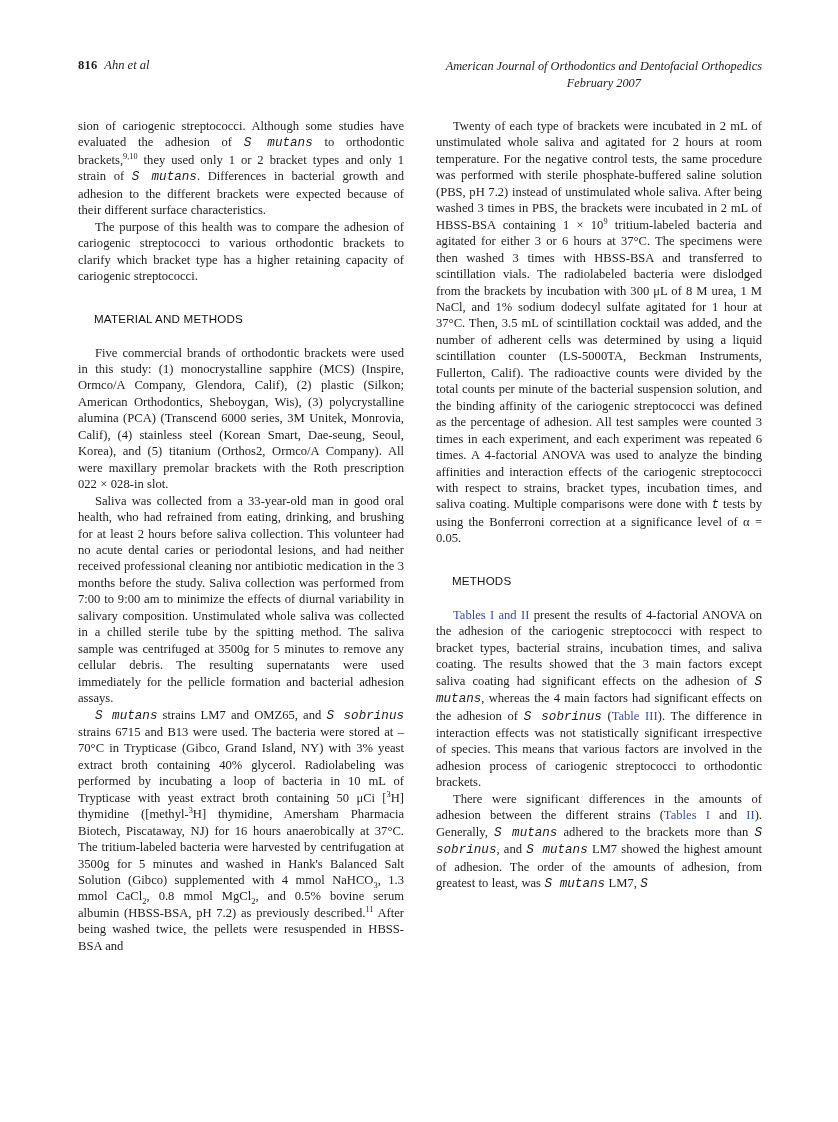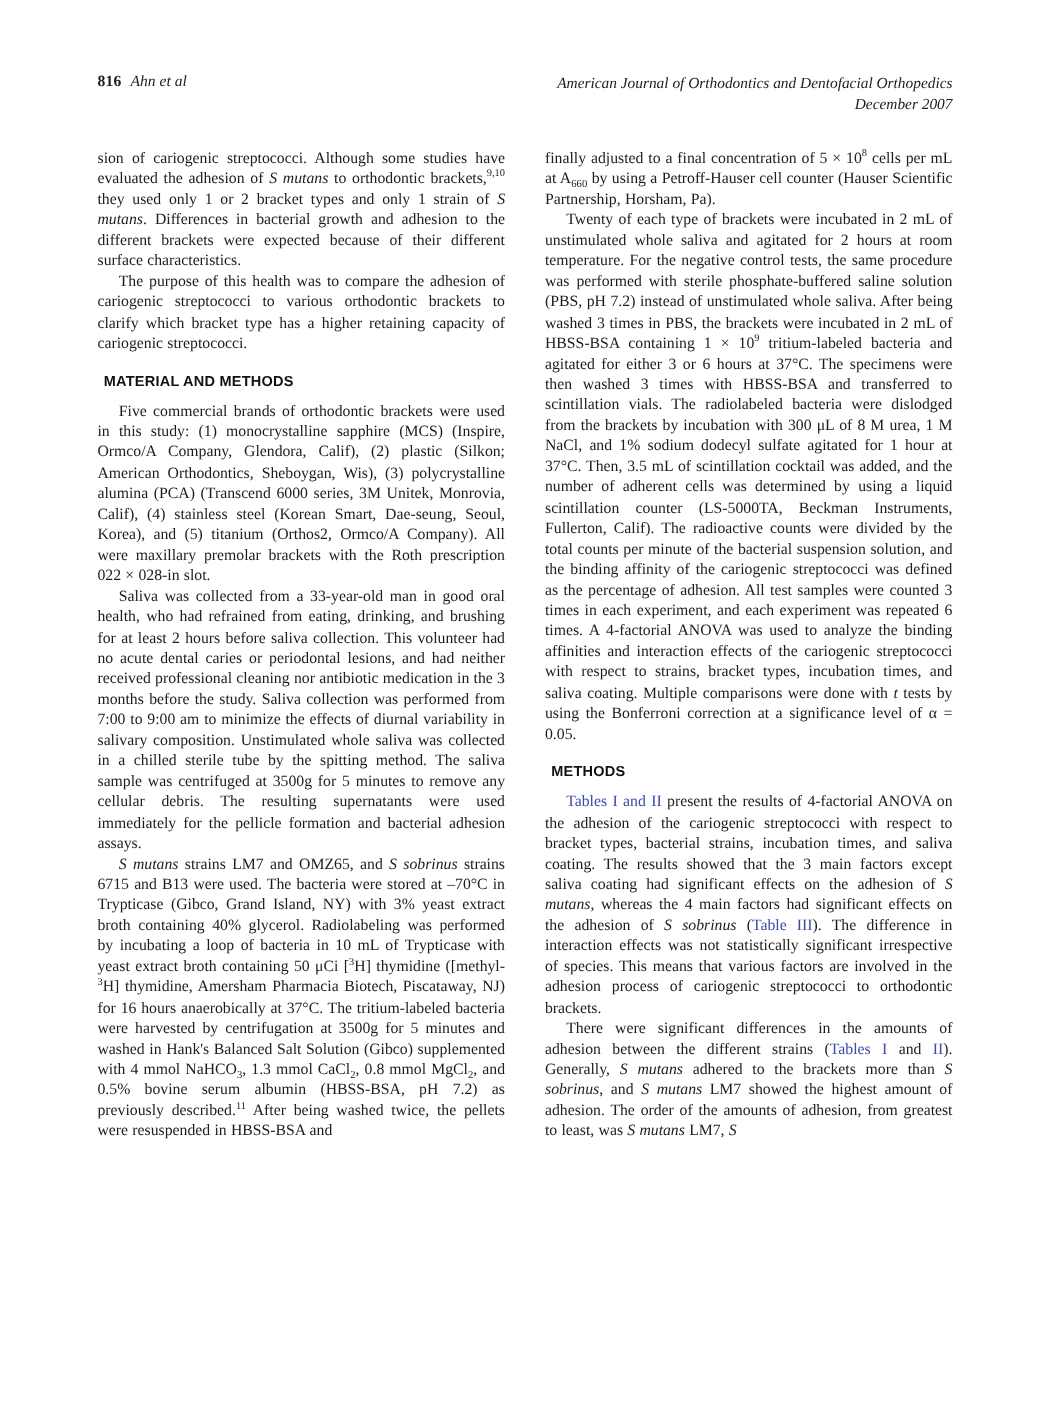--- a/index.html
+++ b/index.html
@@ -46,21 +46,21 @@
     letter-spacing: 0.2px;
   }
   .runhead-left .authors {
     font-style: italic;
     margin-left: 7px;
   }
   .runhead-right {
     position: absolute;
     right: 0;
     top: 0;
-    text-align: right;
+    text-align: center;
     font-style: italic;
     font-size: 12.3px;
     line-height: 16.5px;
     white-space: nowrap;
   }
 
   
   .columns {
     position: absolute;
     left: 78px;
@@ -80,33 +80,33 @@
     font-size: 12.6px;
     line-height: 16.45px;
     text-align: justify;
     text-justify: inter-word;
     hyphens: none;
     word-spacing: 0.02em;
   }
   p.indent { text-indent: 17px; }
 
   h2.section {
-    margin: 5px;
+    margin: 16px;
     padding-top: 10px;
     padding-bottom: 3px;
     font-family: "Liberation Sans", "DejaVu Sans", sans-serif;
     font-size: 11.6px;
-    font-weight: bold;
+    font-weight: normal;
     letter-spacing: 0.2px;
     line-height: 15px;
     color: #111;
   }
 
   
-  i.sp { font-style: italic; }
+  i.sp { font-style: italic; font-family: Liberation Mono, monospace; }
   sup.ref {
     font-size: 0.66em;
     vertical-align: super;
     line-height: 0;
   }
   sub.sb {
     font-size: 0.68em;
     vertical-align: sub;
     line-height: 0;
   }
@@ -120,21 +120,21 @@
 <body>
 
 <div class="page">
 
   <div class="runhead">
     <div class="runhead-left">
       <span class="folio">816</span><span class="authors">Ahn et al</span>
     </div>
     <div class="runhead-right">
       <div>American Journal of Orthodontics and Dentofacial Orthopedics</div>
-      <div>December 2007</div>
+      <div>February 2007</div>
     </div>
   </div>
 
   <div class="columns">
 
     <div class="col col-left">
 
       <p class="para"><span>sion of cariogenic streptococci. Although some studies have evaluated the adhesion of </span><i class="sp">S mutans</i><span> to orthodontic brackets,</span><sup class="ref">9,10</sup><span> they used only 1 or 2 bracket types and only 1 strain of </span><i class="sp">S mutans</i><span>. Differences in bacterial growth and adhesion to the different brackets were expected because of their different surface characteristics.</span></p>
 
       <p class="para indent">The purpose of this health was to compare the adhesion of cariogenic streptococci to various orthodontic brackets to clarify which bracket type has a higher retaining capacity of cariogenic streptococci.</p>
@@ -144,21 +144,20 @@
       <p class="para indent">Five commercial brands of orthodontic brackets were used in this study: (1) monocrystalline sapphire (MCS) (Inspire, Ormco/A Company, Glendora, Calif), (2) plastic (Silkon; American Orthodontics, Sheboygan, Wis), (3) polycrystalline alumina (PCA) (Transcend 6000 series, 3M Unitek, Monrovia, Calif), (4) stainless steel (Korean Smart, Dae-seung, Seoul, Korea), and (5) titanium (Orthos2, Ormco/A Company). All were maxillary premolar brackets with the Roth prescription 022 × 028-in slot.</p>
 
       <p class="para indent">Saliva was collected from a 33-year-old man in good oral health, who had refrained from eating, drinking, and brushing for at least 2 hours before saliva collection. This volunteer had no acute dental caries or periodontal lesions, and had neither received professional cleaning nor antibiotic medication in the 3 months before the study. Saliva collection was performed from 7:00 to 9:00 am to minimize the effects of diurnal variability in salivary composition. Unstimulated whole saliva was collected in a chilled sterile tube by the spitting method. The saliva sample was centrifuged at 3500g for 5 minutes to remove any cellular debris. The resulting supernatants were used immediately for the pellicle formation and bacterial adhesion assays.</p>
 
       <p class="para indent"><i class="sp">S mutans</i><span> strains LM7 and OMZ65, and </span><i class="sp">S sobrinus</i><span> strains 6715 and B13 were used. The bacteria were stored at –70°C in Trypticase (Gibco, Grand Island, NY) with 3% yeast extract broth containing 40% glycerol. Radiolabeling was performed by incubating a loop of bacteria in 10 mL of Trypticase with yeast extract broth containing 50 μCi [</span><sup class="ref">3</sup><span>H] thymidine ([methyl-</span><sup class="ref">3</sup><span>H] thymidine, Amersham Pharmacia Biotech, Piscataway, NJ) for 16 hours anaerobically at 37°C. The tritium-labeled bacteria were harvested by centrifugation at 3500g for 5 minutes and washed in Hank's Balanced Salt Solution (Gibco) supplemented with 4 mmol NaHCO</span><sub class="sb">3</sub><span>, 1.3 mmol CaCl</span><sub class="sb">2</sub><span>, 0.8 mmol MgCl</span><sub class="sb">2</sub><span>, and 0.5% bovine serum albumin (HBSS-BSA, pH 7.2) as previously described.</span><sup class="ref">11</sup><span> After being washed twice, the pellets were resuspended in HBSS-BSA and</span></p>
 
     </div>
 
     <div class="col col-right">
 
-      <p class="para"><span>finally adjusted to a final concentration of 5 × 10</span><sup class="ref">8</sup><span> cells per mL at A</span><sub class="sb">660</sub><span> by using a Petroff-Hauser cell counter (Hauser Scientific Partnership, Horsham, Pa).</span></p>
 
       <p class="para indent"><span>Twenty of each type of brackets were incubated in 2 mL of unstimulated whole saliva and agitated for 2 hours at room temperature. For the negative control tests, the same procedure was performed with sterile phosphate-buffered saline solution (PBS, pH 7.2) instead of unstimulated whole saliva. After being washed 3 times in PBS, the brackets were incubated in 2 mL of HBSS-BSA containing 1 × 10</span><sup class="ref">9</sup><span> tritium-labeled bacteria and agitated for either 3 or 6 hours at 37°C. The specimens were then washed 3 times with HBSS-BSA and transferred to scintillation vials. The radiolabeled bacteria were dislodged from the brackets by incubation with 300 μL of 8 M urea, 1 M NaCl, and 1% sodium dodecyl sulfate agitated for 1 hour at 37°C. Then, 3.5 mL of scintillation cocktail was added, and the number of adherent cells was determined by using a liquid scintillation counter (LS-5000TA, Beckman Instruments, Fullerton, Calif). The radioactive counts were divided by the total counts per minute of the bacterial suspension solution, and the binding affinity of the cariogenic streptococci was defined as the percentage of adhesion. All test samples were counted 3 times in each experiment, and each experiment was repeated 6 times. A 4-factorial ANOVA was used to analyze the binding affinities and interaction effects of the cariogenic streptococci with respect to strains, bracket types, incubation times, and saliva coating. Multiple comparisons were done with </span><i class="sp">t</i><span> tests by using the Bonferroni correction at a significance level of α = 0.05.</span></p>
 
       <h2 class="section">METHODS</h2>
 
       <p class="para indent"><span class="xref">Tables I</span><span class="xref"> and </span><span class="xref">II</span><span> present the results of 4-factorial ANOVA on the adhesion of the cariogenic streptococci with respect to bracket types, bacterial strains, incubation times, and saliva coating. The results showed that the 3 main factors except saliva coating had significant effects on the adhesion of </span><i class="sp">S mutans</i><span>, whereas the 4 main factors had significant effects on the adhesion of </span><i class="sp">S sobrinus</i><span> (</span><span class="xref">Table III</span><span>). The difference in interaction effects was not statistically significant irrespective of species. This means that various factors are involved in the adhesion process of cariogenic streptococci to orthodontic brackets.</span></p>
 
       <p class="para indent"><span>There were significant differences in the amounts of adhesion between the different strains (</span><span class="xref">Tables I</span><span> and </span><span class="xref">II</span><span>). Generally, </span><i class="sp">S mutans</i><span> adhered to the brackets more than </span><i class="sp">S sobrinus</i><span>, and </span><i class="sp">S mutans</i><span> LM7 showed the highest amount of adhesion. The order of the amounts of adhesion, from greatest to least, was </span><i class="sp">S mutans</i><span> LM7, </span><i class="sp">S</i></p>
 
     </div>

